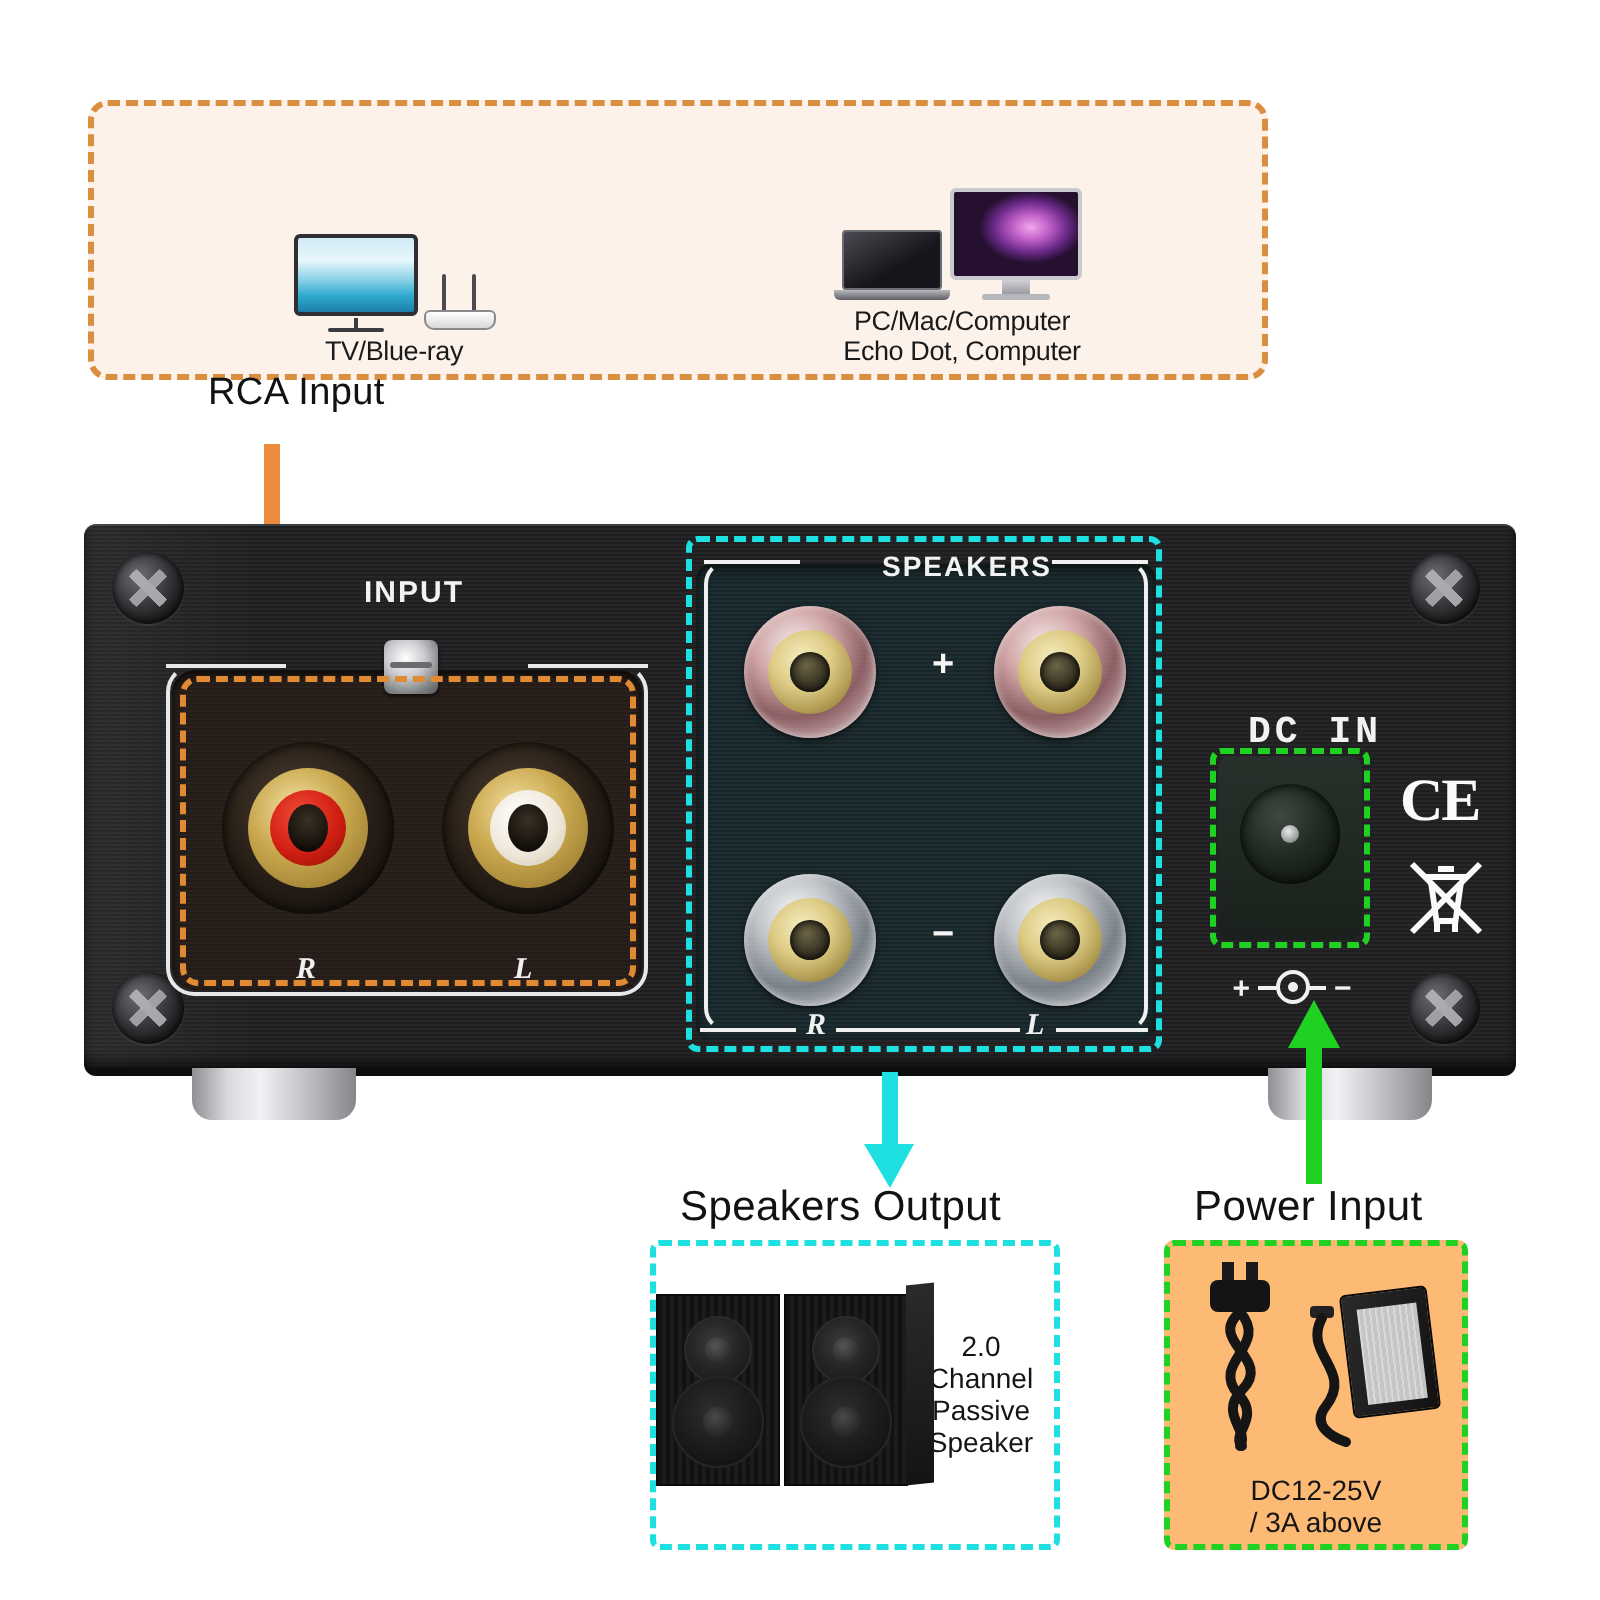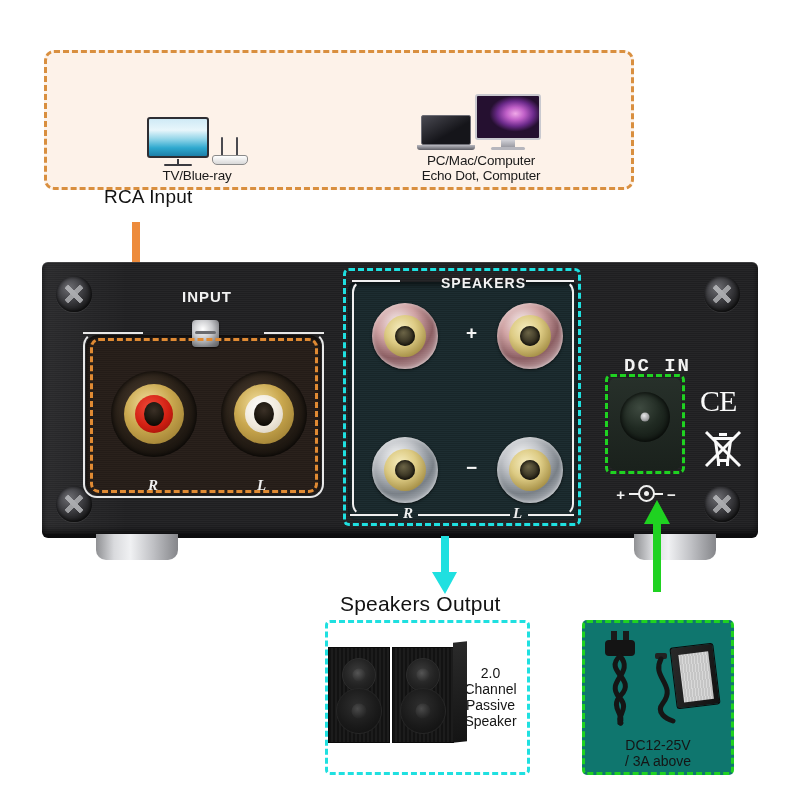--- a/index.html
+++ b/index.html
@@ -367,21 +367,21 @@
     border:2.2px solid #f0f0f0; border-radius:50%;
   }
   .pol-sym .dot {
     position:absolute; left:15px; top:6px; width:5px; height:5px; border-radius:50%; background:#f0f0f0;
   }
   .pol-sym .barl { position:absolute; left:0; top:7.5px; width:10px; height:2.2px; background:#f0f0f0; }
   .pol-sym .barr { position:absolute; right:0; top:7.5px; width:10px; height:2.2px; background:#f0f0f0; }
 
   .ce-mark {
     position:absolute; left:700px; top:384px;
-    color:#fafafa; font-size:30px; font-weight:normal;
+    color:#fafafa; font-size:30px; font-weight:bold;
     font-family:"Liberation Serif", serif; letter-spacing:-1px;
   }
   .weee { position:absolute; left:700px; top:424px; width:46px; height:46px; }
 
   
   #spk-title { left:340px; top:592px; font-size:21px; }
   #pwr-title { left:597px; top:592px; font-size:21px; }
 
   .spk-box {
     position:absolute; left:325px; top:620px; width:205px; height:155px;
@@ -420,21 +420,21 @@
   .bookshelf .woofer::after {
     content:""; position:absolute; left:50%; top:50%; transform:translate(-50%,-50%);
     width:15px; height:15px; border-radius:50%;
     background: radial-gradient(circle at 40% 35%, #4a4a4a, #161616);
   }
   .spk-cap { font-size:14px; color:#151515; text-align:center; }
 
   .pwr-box {
     position:absolute; left:582px; top:620px; width:152px; height:155px;
     border:3px dashed #1fd221; border-radius:5px;
-    background:#0f766e;
+    background:#fdba74;
     display:flex; flex-direction:column; align-items:center; justify-content:flex-end;
     padding-bottom:3px;
   }
   .pwr-art { flex:1; width:100%; position:relative; }
   .pwr-cap { font-size:14px; color:#151515; text-align:center; line-height:1.15; white-space:pre-line; }
 
   .brick {
     position:absolute; right:14px; top:22px; width:44px; height:62px;
     background: linear-gradient(110deg,#2a2a2a,#121212);
     border-radius:3px; transform: rotate(-7deg);
@@ -603,20 +603,21 @@
           <div class="tweeter"></div>
           <div class="woofer"></div>
       </div>
     </div>
     <div class="spk-cap">2.0 Channel Passive Speaker</div>
   </div>
 
   <svg class="arrow" style="left:640px; top:500px;" width="34" height="92" viewBox="0 0 34 92">
     <path d="M17 0 L30 24 H21 V92 H13 V24 H4 Z" fill="#1fd221"></path>
   </svg>
+  <div class="callout-title" id="pwr-title">Power Input</div>
   <div class="pwr-box">
     <div class="pwr-art">
       <svg width="152" height="108" viewBox="0 0 152 108" style="position:absolute;left:0;top:0;">
         <rect x="26" y="8" width="6" height="9" fill="#1a1a1a"></rect>
         <rect x="38" y="8" width="6" height="9" fill="#1a1a1a"></rect>
         <rect x="20" y="17" width="30" height="16" rx="4" fill="#141414"></rect>
         <path d="M35 33 C18 48, 52 56, 36 72 C24 84, 40 92, 35 100" stroke="#151515" stroke-width="5" fill="none" stroke-linecap="round"></path>
         <path d="M35 33 C50 50, 20 58, 34 74 C46 86, 30 94, 36 100" stroke="#151515" stroke-width="5" fill="none" stroke-linecap="round"></path>
         <rect x="70" y="30" width="12" height="6" rx="2" fill="#222"></rect>
         <path d="M76 36 C66 54, 92 62, 78 80 C70 90, 82 96, 88 98" stroke="#151515" stroke-width="5" fill="none" stroke-linecap="round"></path>

